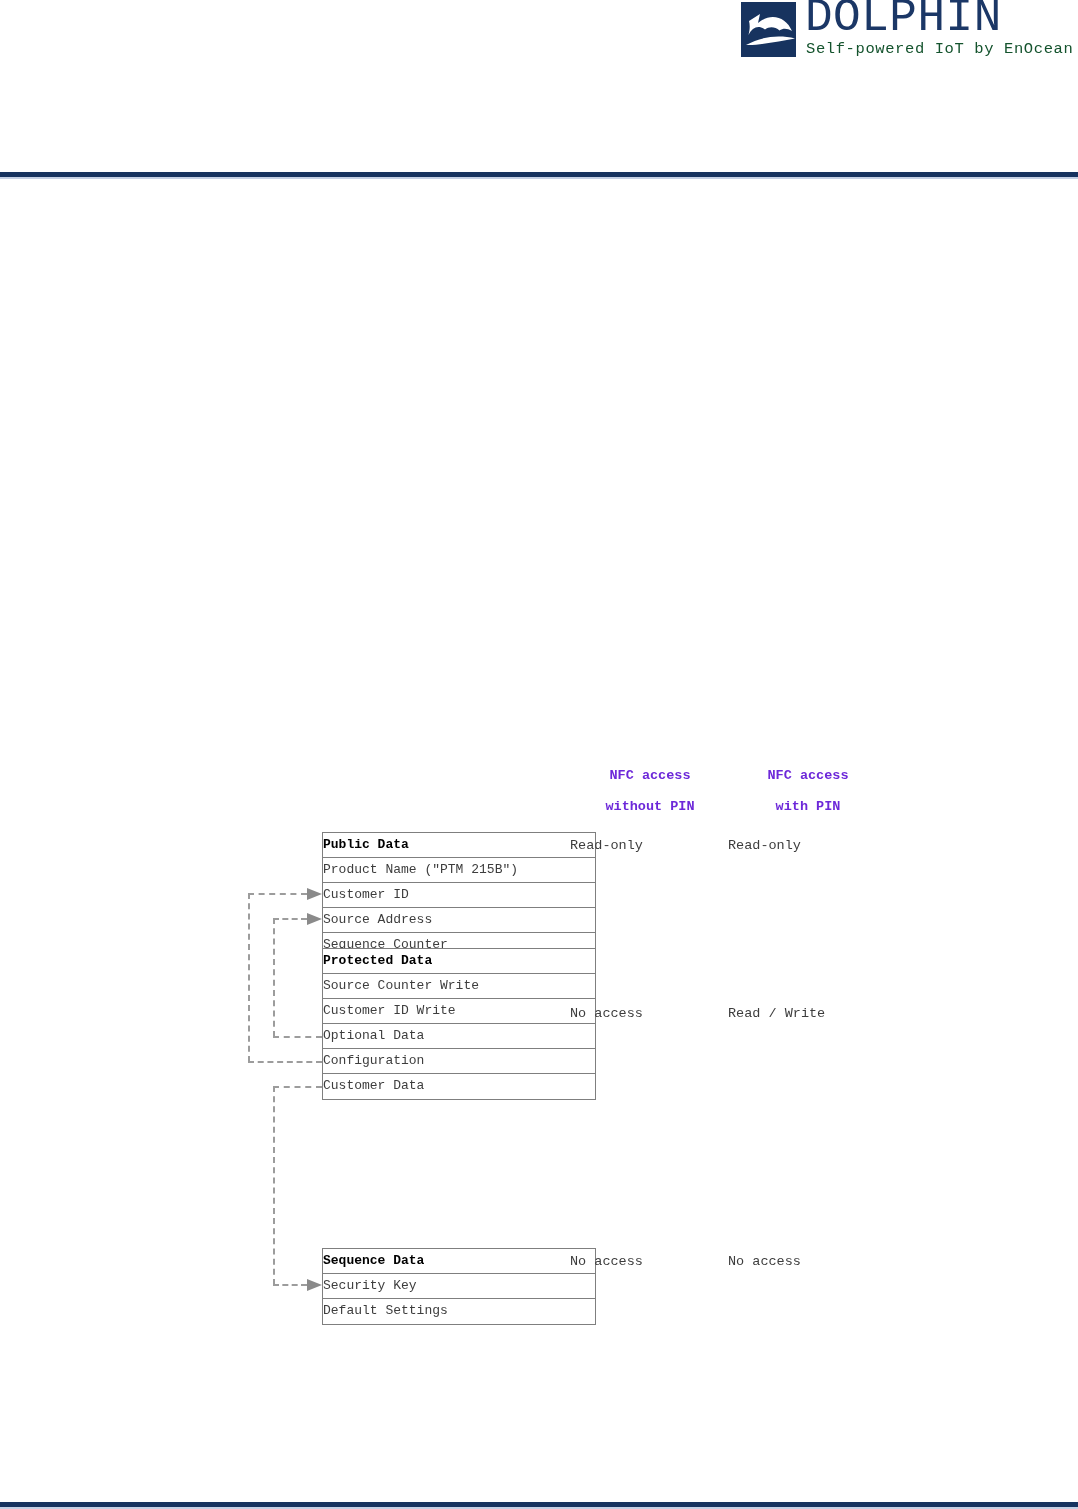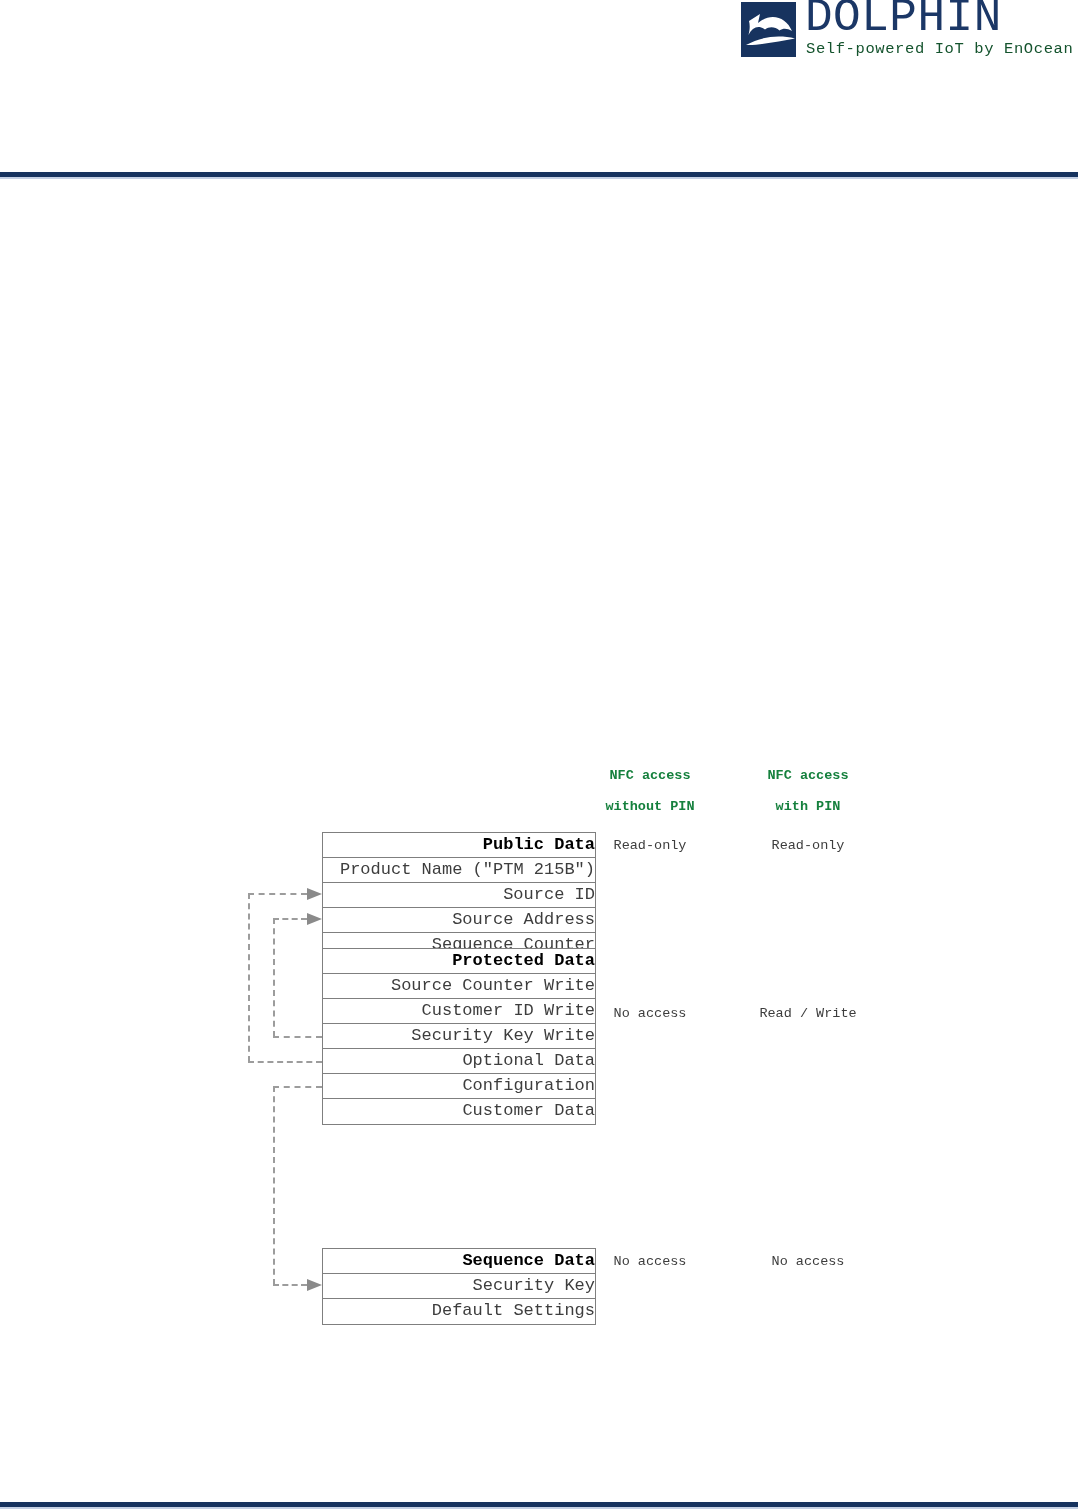--- a/index.html
+++ b/index.html
@@ -51,54 +51,54 @@
   .rule-top { top: 172px; }
   .rule-bottom { top: 1502px; }
 
   
   .col-head {
     position: absolute;
     width: 160px;
     text-align: center;
     font-size: 13.5px;
     font-weight: bold;
-    color: #15803d;
+    color: #6d28d9;
     white-space: nowrap;
   }
 
   
   .dbox {
     position: absolute;
     left: 322px;
     width: 274px;
     border: 1px solid #7f7f7f;
     background: #ffffff;
     box-sizing: border-box;
   }
   .dbox .row {
     height: 25px;
     line-height: 24px;
-    text-align: right;
-    font-size: 17px;
+    text-align: left;
+    font-size: 13px;
     color: #3d3d3d;
     border-bottom: 1px solid #7f7f7f;
     box-sizing: border-box;
     white-space: nowrap;
   }
   .dbox .row:last-child { border-bottom: none; }
   .dbox .row.head {
     font-weight: bold;
     color: #000000;
   }
 
   
   .access {
     position: absolute;
     width: 160px;
-    text-align: center;
+    text-align: left;
     font-size: 13.5px;
     color: #3d3d3d;
     white-space: nowrap;
   }
 
   
   .seg-h {
     position: absolute;
     border-top: 2px dashed #9c9c9c;
     height: 0;
@@ -135,32 +135,31 @@
   <div class="rule rule-bottom"></div>
 
   <div class="col-head" style="left:570px; top:768px;">NFC access</div>
   <div class="col-head" style="left:570px; top:799px;">without PIN</div>
   <div class="col-head" style="left:728px; top:768px;">NFC access</div>
   <div class="col-head" style="left:728px; top:799px;">with PIN</div>
 
   <div class="dbox" style="top:832px;">
     <div class="row head">Public Data</div>
     <div class="row">Product Name ("PTM 215B")</div>
-    <div class="row">Source ID</div>
+    <div class="row">Customer ID</div>
     <div class="row">Source Address</div>
     <div class="row">Sequence Counter</div>
   </div>
   <div class="access" style="left:570px; top:838px;">Read-only</div>
   <div class="access" style="left:728px; top:838px;">Read-only</div>
 
   <div class="dbox" style="top:948px;">
     <div class="row head">Protected Data</div>
     <div class="row">Source Counter Write</div>
     <div class="row">Customer ID Write</div>
-    <div class="row">Security Key Write</div>
     <div class="row">Optional Data</div>
     <div class="row">Configuration</div>
     <div class="row">Customer Data</div>
   </div>
   <div class="access" style="left:570px; top:1006px;">No access</div>
   <div class="access" style="left:728px; top:1006px;">Read / Write</div>
 
   <div class="dbox" style="top:1248px;">
     <div class="row head">Sequence Data</div>
     <div class="row">Security Key</div>

